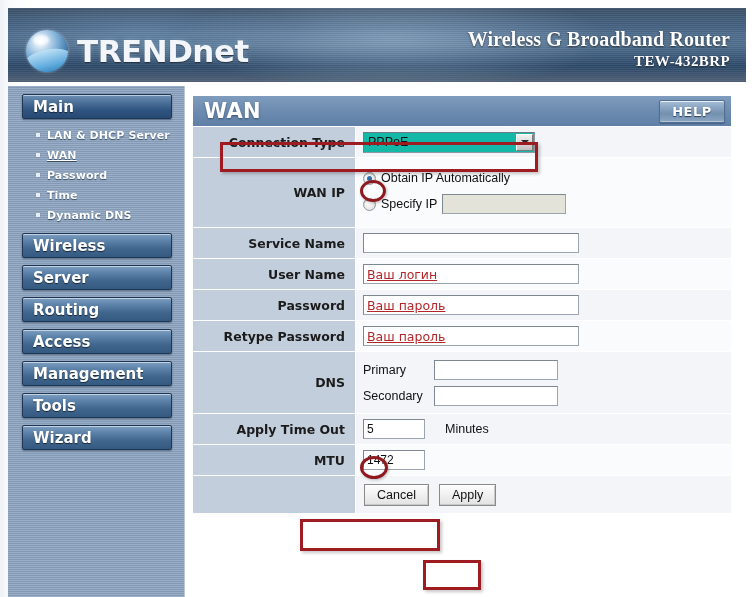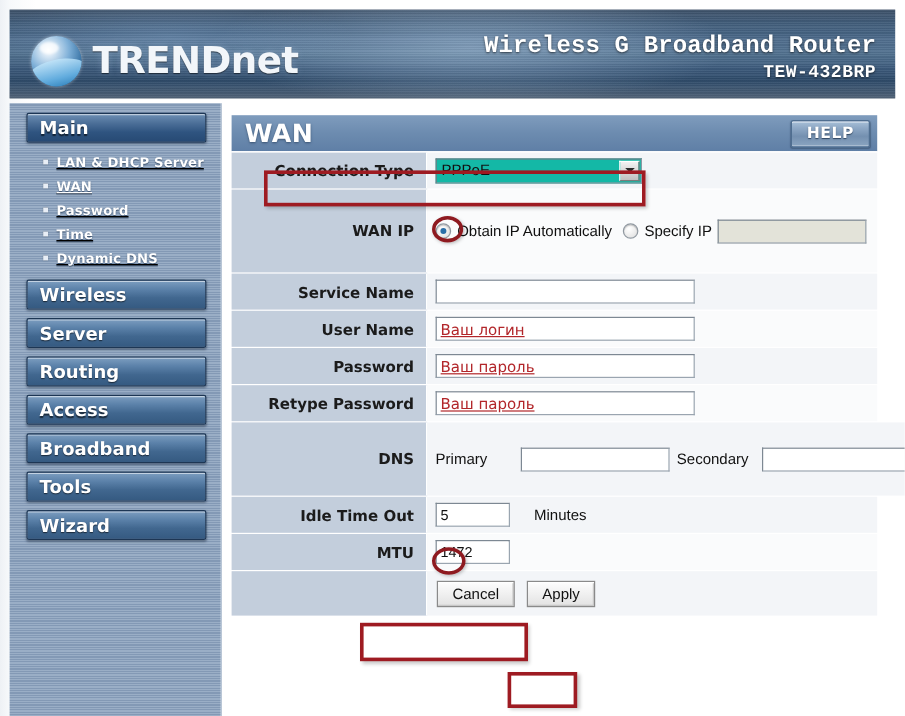--- a/index.html
+++ b/index.html
@@ -102,21 +102,21 @@
     font-weight: bold;
     letter-spacing: -0.5px;
     color: #f2f6fa;
     text-shadow: 0 1px 1px rgba(0,0,0,0.55), 0 0 6px rgba(190,220,250,0.25);
   }
 
   .banner-title {
     position: absolute;
     right: 16px; top: 20px;
     text-align: right;
-    font-family: Liberation Mono, monospace;
+    font-family: Liberation Serif, serif;
     color: #ffffff;
     text-shadow: 0 1px 2px rgba(0,0,0,0.6);
   }
   .banner-title .t1 {
     display: block;
     font-size: 20px;
     font-weight: bold;
     letter-spacing: 0.1px;
     line-height: 22px;
   }
@@ -159,21 +159,21 @@
     font-size: 15px;
     font-weight: bold;
     font-family: "DejaVu Sans", sans-serif;
     text-shadow: 0 1px 1px rgba(0,0,0,0.6);
   }
   .side-btn.main {
     margin-top: 8px;
     background: linear-gradient(to bottom,
       #6e90b4 0%, #4d7099 32%, #2f5480 66%, #274a74 100%);
   }
-  .submenu { margin: 6px 0 8px 0; text-decoration: underline; }
+  .submenu { margin: 6px 0 8px 0; }
   .sub-item {
     display: flex; align-items: center;
     height: 20px;
     padding-left: 28px;
     cursor: pointer;
   }
   .sub-bullet {
     width: 4px; height: 4px;
     background: #e8eef6;
     margin-right: 7px;
@@ -353,21 +353,21 @@
     background: #2a6fa8;
   }
   .radio-label {
     font-size: 12.5px;
     font-family: "Liberation Sans", sans-serif;
     color: #101010;
     white-space: nowrap;
   }
   .radio-label.dim { color: #2a2a2a; }
   .stack-col {
-    display: flex; justify-content: center;
+    display: flex; flex-direction: column; justify-content: center;
     gap: 9px; padding: 6px 0;
   }
   .inline-pair { display: flex; align-items: center; gap: 7px; }
   .sub-lbl {
     font-size: 12.5px;
     font-family: "Liberation Sans", sans-serif;
     color: #111111;
     width: 64px;
     display: inline-block;
   }
@@ -477,21 +477,21 @@
     <div class="side-gap"></div>
     <div class="side-btn">
       <span>Routing</span>
     </div>
     <div class="side-gap"></div>
     <div class="side-btn">
       <span>Access</span>
     </div>
     <div class="side-gap"></div>
     <div class="side-btn">
-      <span>Broadband</span>
+      <span>Management</span>
     </div>
     <div class="side-gap"></div>
     <div class="side-btn">
       <span>Tools</span>
     </div>
     <div class="side-gap"></div>
     <div class="side-btn">
       <span>Wizard</span>
     </div>
   </div>
@@ -590,21 +590,21 @@
               <span class="sub-lbl">Secondary</span>
               <input class="tinput w-mid" type="text" value="" style="">
             </div>
           </div>
         </div>
       </div>
 
 
       <div class="frow" style="height:31px;">
         <div class="fcell-label">
-          <span>Idle Time Out</span>
+          <span>Apply Time Out</span>
         </div>
         <div class="fcell-value">
           <input class="tinput w-short" type="text" value="5" style="">
           <span class="unit-lbl">Minutes</span>
         </div>
       </div>
 
       <div class="frow alt" style="height:31px;">
         <div class="fcell-label">
           <span>MTU</span>

